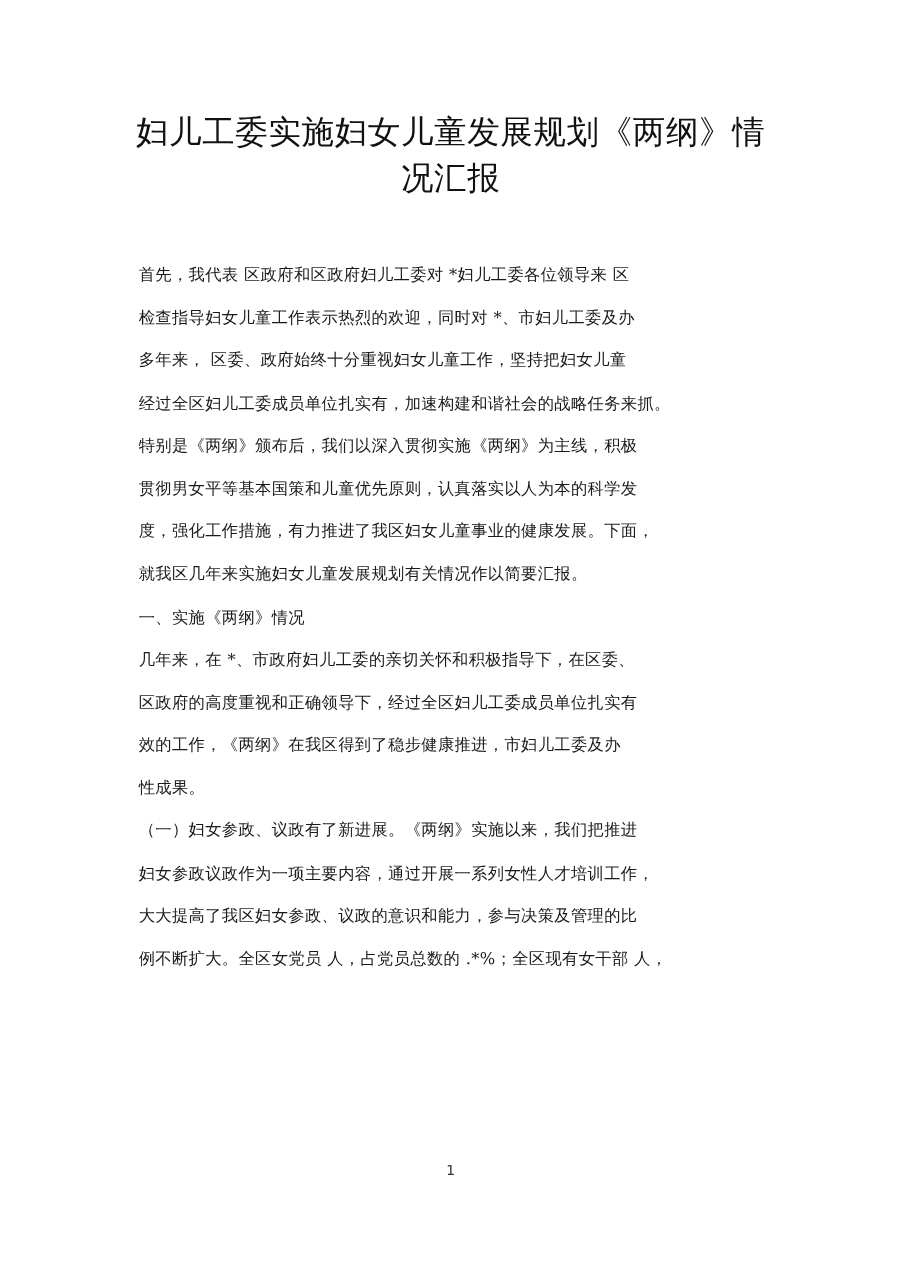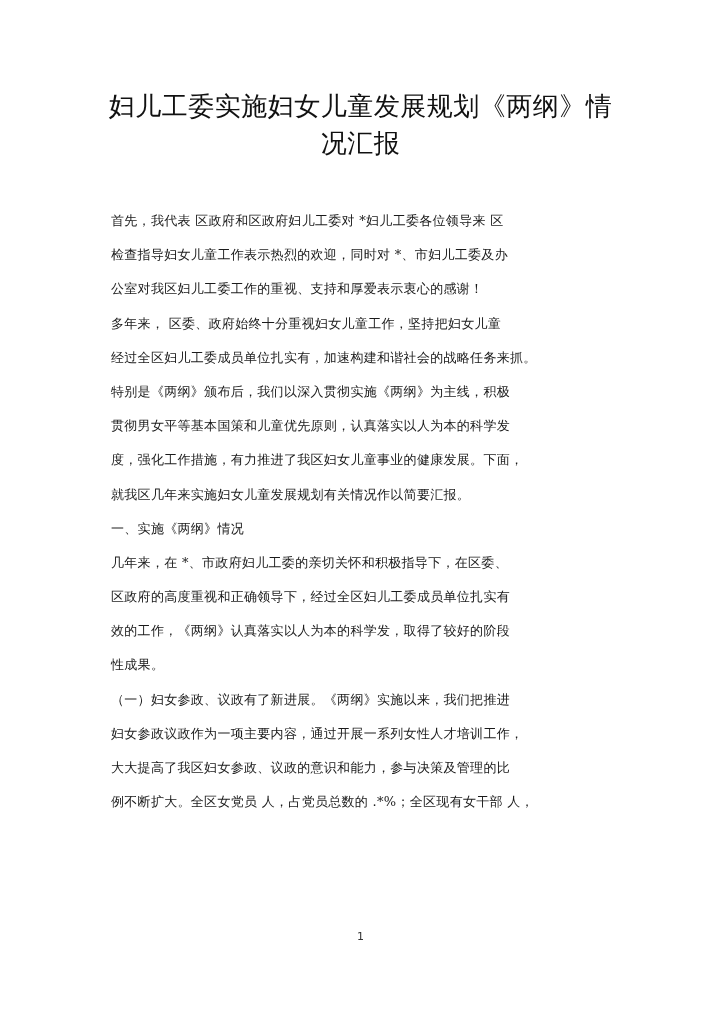--- a/index.html
+++ b/index.html
@@ -66,31 +66,30 @@
 
 <div class="page">
   <h1 class="title">
     <span style="display:block">妇儿工委实施妇女儿童发展规划《两纲》情</span>
     <span style="display:block">况汇报</span>
   </h1>
 
   <div class="body">
     <span class="line">首先，我代表  区政府和区政府妇儿工委对  *妇儿工委各位领导来  区</span>
     <span class="line">检查指导妇女儿童工作表示热烈的欢迎，同时对  *、市妇儿工委及办</span>
-    <span class="line">公室对我区妇儿工委工作的重视、支持和厚爱表示衷心的感谢！</span>
     <span class="line">多年来，   区委、政府始终十分重视妇女儿童工作，坚持把妇女儿童</span>
     <span class="line">经过全区妇儿工委成员单位扎实有，加速构建和谐社会的战略任务来抓。</span>
     <span class="line">特别是《两纲》颁布后，我们以深入贯彻实施《两纲》为主线，积极</span>
     <span class="line">贯彻男女平等基本国策和儿童优先原则，认真落实以人为本的科学发</span>
     <span class="line">度，强化工作措施，有力推进了我区妇女儿童事业的健康发展。下面，</span>
     <span class="line">就我区几年来实施妇女儿童发展规划有关情况作以简要汇报。</span>
     <span class="line">一、实施《两纲》情况</span>
     <span class="line">几年来，在  *、市政府妇儿工委的亲切关怀和积极指导下，在区委、</span>
     <span class="line">区政府的高度重视和正确领导下，经过全区妇儿工委成员单位扎实有</span>
-    <span class="line">效的工作，《两纲》认真落实以人为本的科学发，取得了较好的阶段</span>
+    <span class="line">效的工作，《两纲》在我区得到了稳步健康推进，市妇儿工委及办</span>
     <span class="line">性成果。</span>
     <span class="line">（一）妇女参政、议政有了新进展。《两纲》实施以来，我们把推进</span>
     <span class="line">妇女参政议政作为一项主要内容，通过开展一系列女性人才培训工作，</span>
     <span class="line">大大提高了我区妇女参政、议政的意识和能力，参与决策及管理的比</span>
     <span class="line">例不断扩大。全区女党员  人，占党员总数的  .*%；全区现有女干部  人，</span>
   </div>
 
   <div class="page-number">1</div>
 </div>
 

